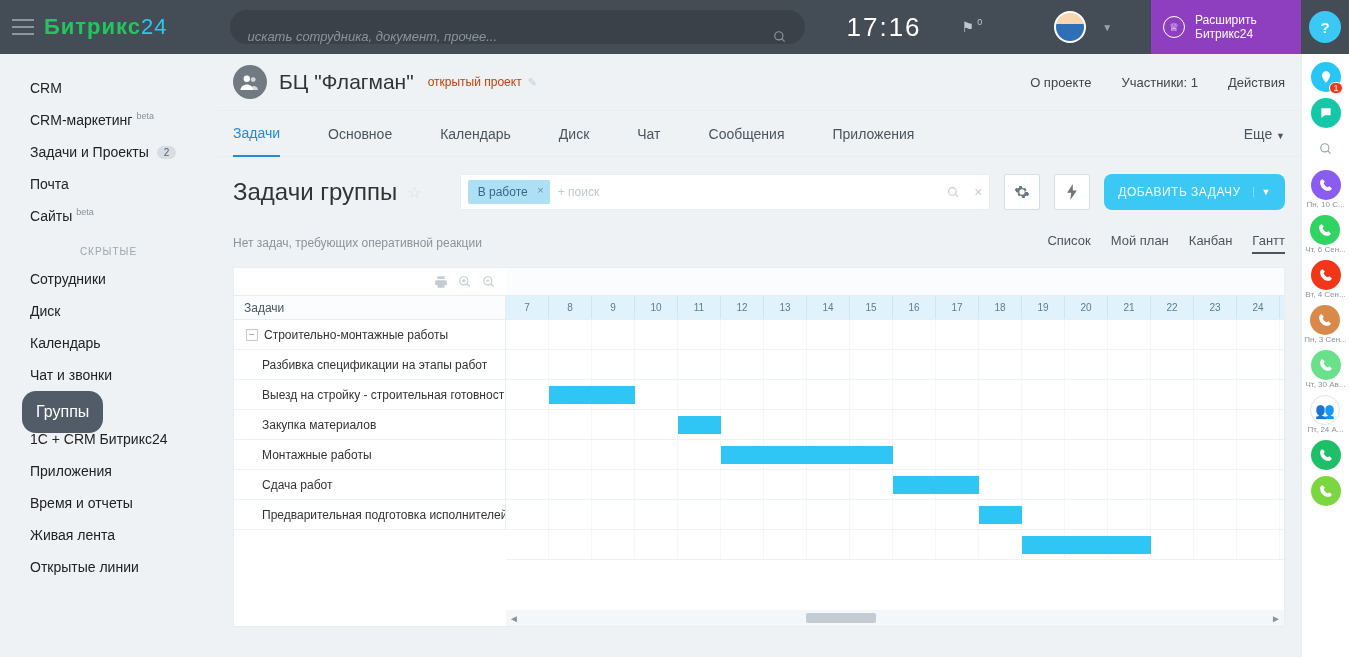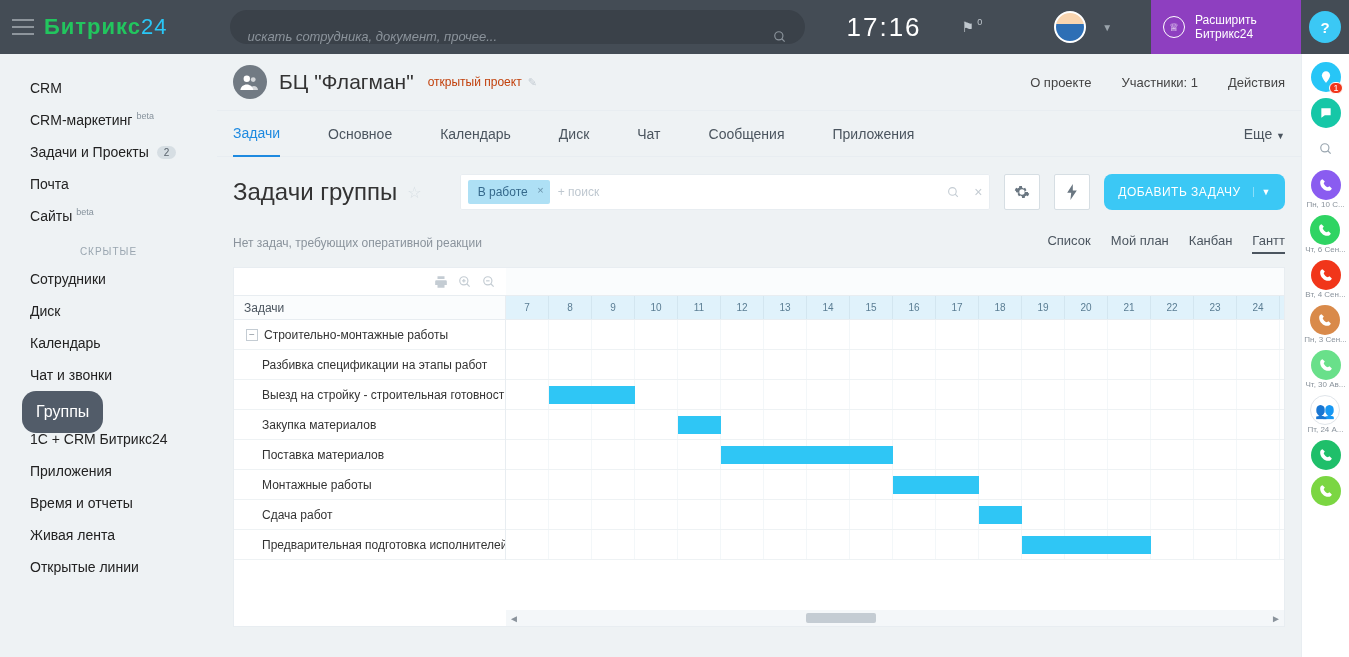--- a/index.html
+++ b/index.html
@@ -326,23 +326,20 @@
           <div class="gl-row">
             <span>Разбивка спецификации на этапы работ</span>
           </div>
           <div class="gl-row">
             <span>Выезд на стройку - строительная готовность</span>
           </div>
           <div class="gl-row">
             <span>Закупка материалов</span>
           </div>
           <div class="gl-row">
-            <span>Поставка материалов</span>
-          </div>
-          <div class="gl-row">
             <span>Монтажные работы</span>
           </div>
           <div class="gl-row">
             <span>Сдача работ</span>
           </div>
           <div class="gl-row">
             <span>Предварительная подготовка исполнителей</span>
           </div>
         </div>
     </div>

